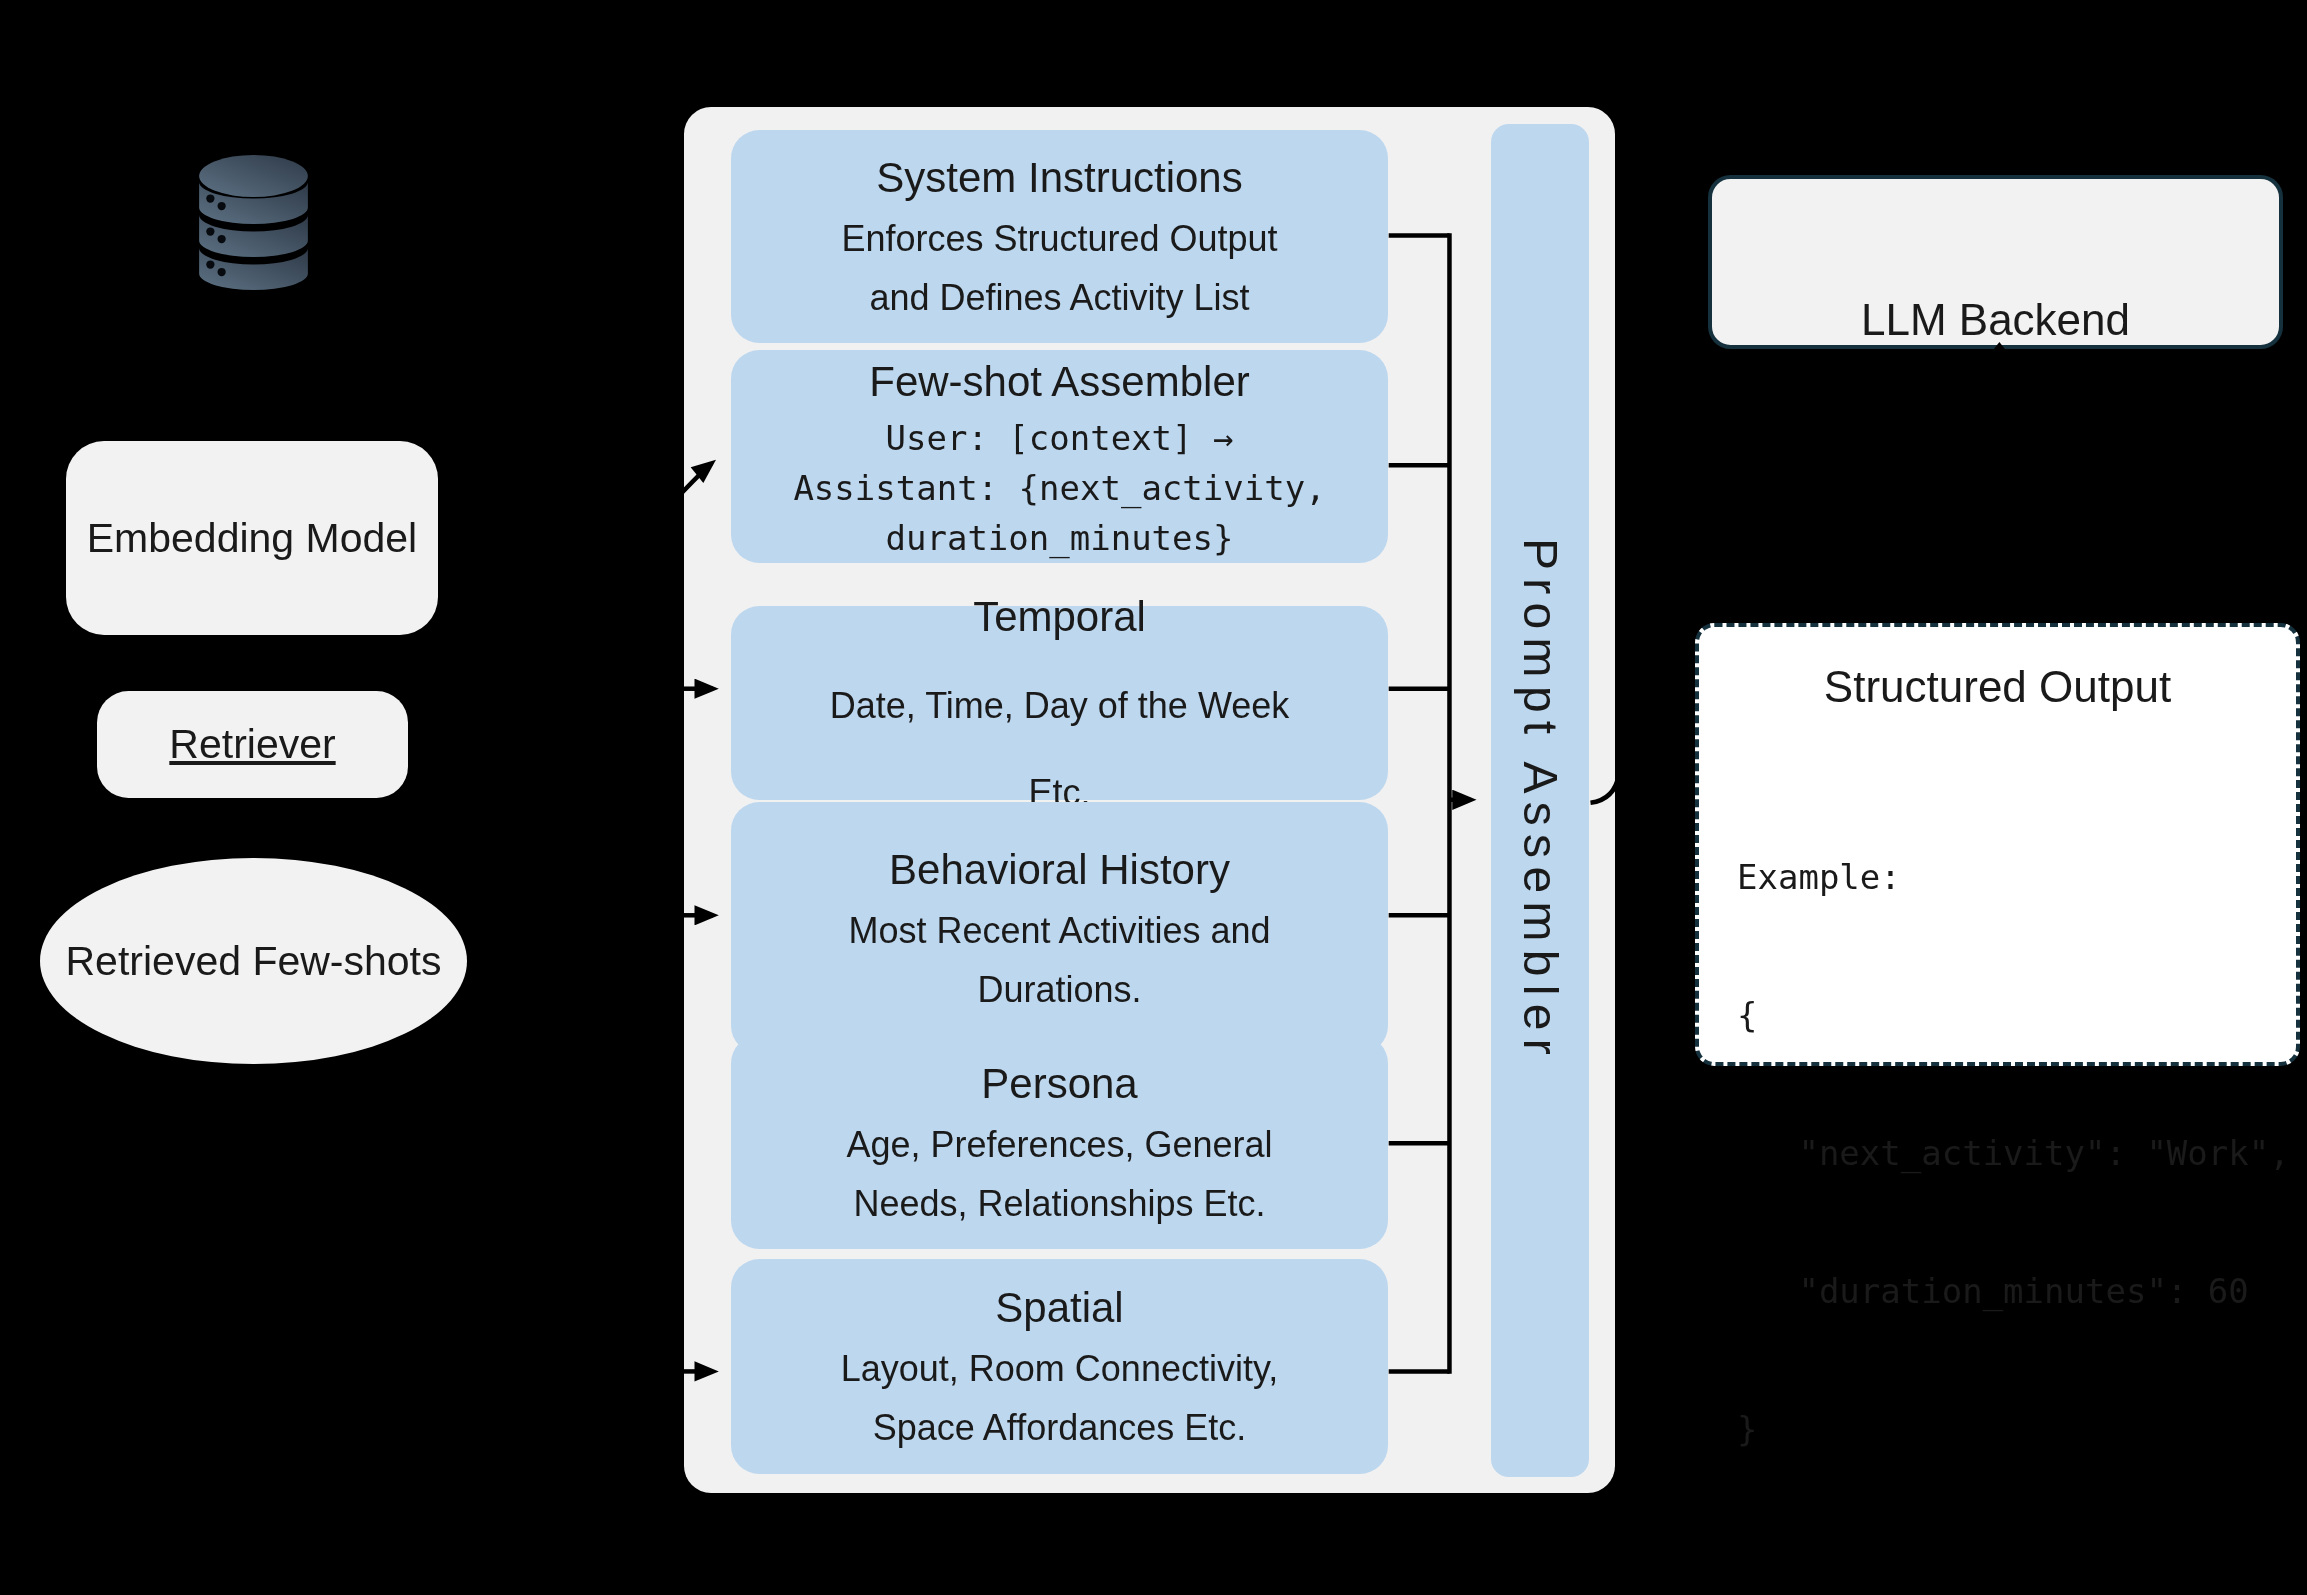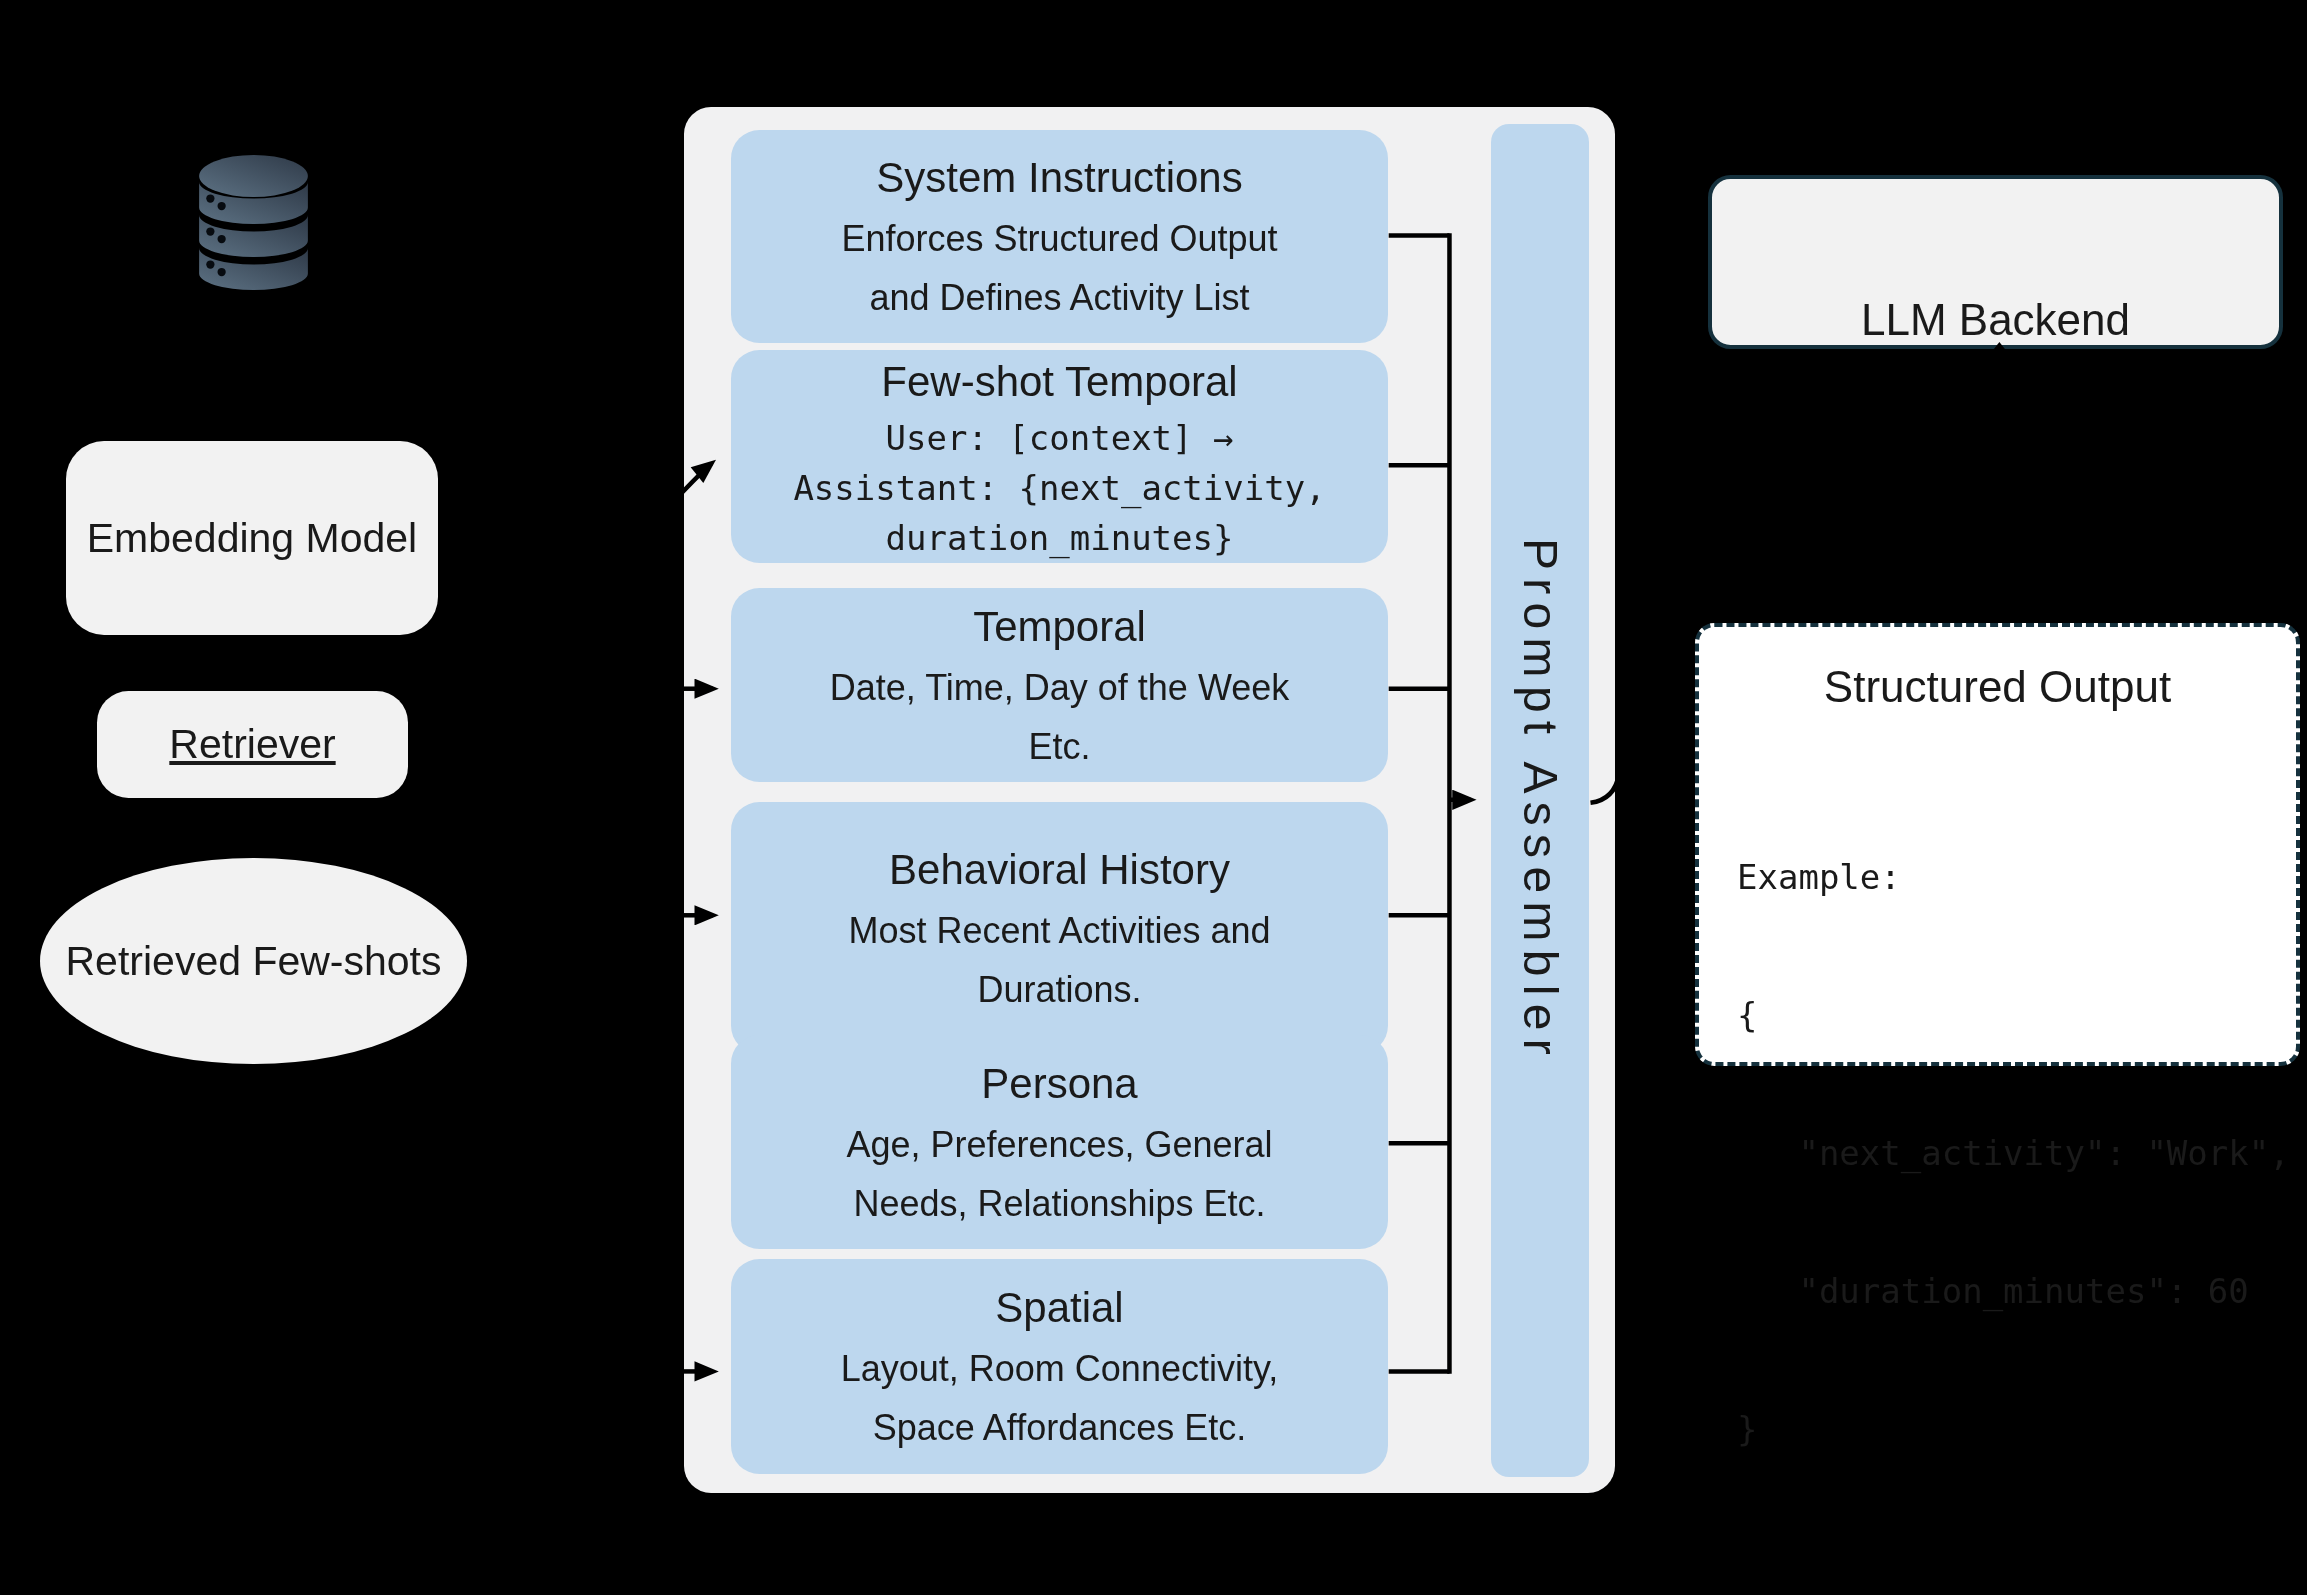--- a/index.html
+++ b/index.html
@@ -25,21 +25,21 @@
   .bluebox{
     position:absolute;left:47px;width:657px;
     background:var(--box_blue,#bdd7ee);border-radius:28.5px;
     display:flex;flex-direction:column;align-items:center;justify-content:center;
   }
   .bluebox .t{font-size:42px;line-height:63px;}
   .bluebox .b{font-size:36px;line-height:59px;white-space:pre;}
   .bluebox .b.mono{font-family:"DejaVu Sans Mono",monospace;font-size:34px;line-height:50px;}
   #sec0{top:22.5px;height:213px;}
   #sec1{top:243px;height:213px;}
-  #sec2{top:481px;height:194px;}
+  #sec2{top:499px;height:194px;gap:28px;}
   #sec3{top:695px;height:252px;}
   #sec4{top:928px;height:214px;}
   #sec5{top:1152px;height:215px;}
 
   #assembler{
     position:absolute;left:807px;top:16.5px;width:98px;height:1353px;
     background:var(--box_blue,#bdd7ee);border-radius:18px;
     display:flex;align-items:center;justify-content:center;
   }
   #assembler .vt{writing-mode:vertical-rl;font-size:48px;letter-spacing:8.3px;white-space:nowrap;}
@@ -96,21 +96,21 @@
 
   <div id="panel">
 
     <div id="sec0" class="bluebox">
       <div class="t">System Instructions</div>
       <div class="b">Enforces Structured Output</div>
       <div class="b">and Defines Activity List</div>
     </div>
 
     <div id="sec1" class="bluebox">
-      <div class="t">Few-shot Temporal</div>
+      <div class="t">Few-shot Assembler</div>
       <div class="b mono">User: [context] →</div>
       <div class="b mono">Assistant: {next_activity,</div>
       <div class="b mono">duration_minutes}</div>
     </div>
 
     <div id="sec2" class="bluebox">
       <div class="t">Temporal</div>
       <div class="b">Date, Time, Day of the Week</div>
       <div class="b">Etc.</div>
     </div>

